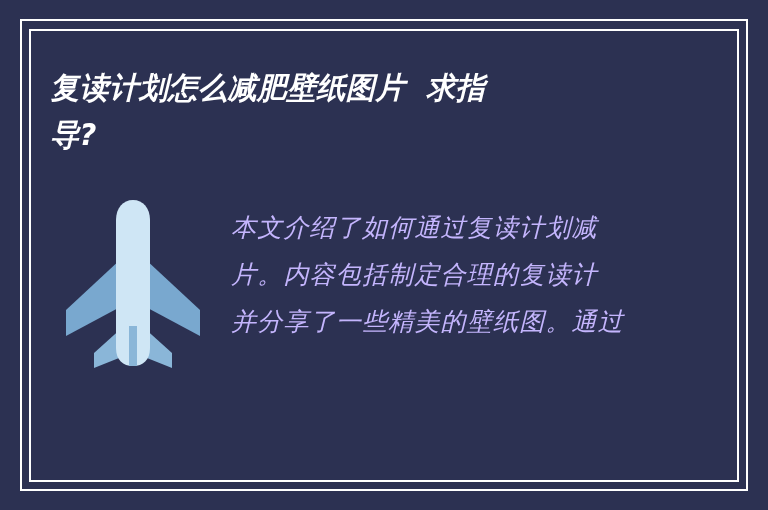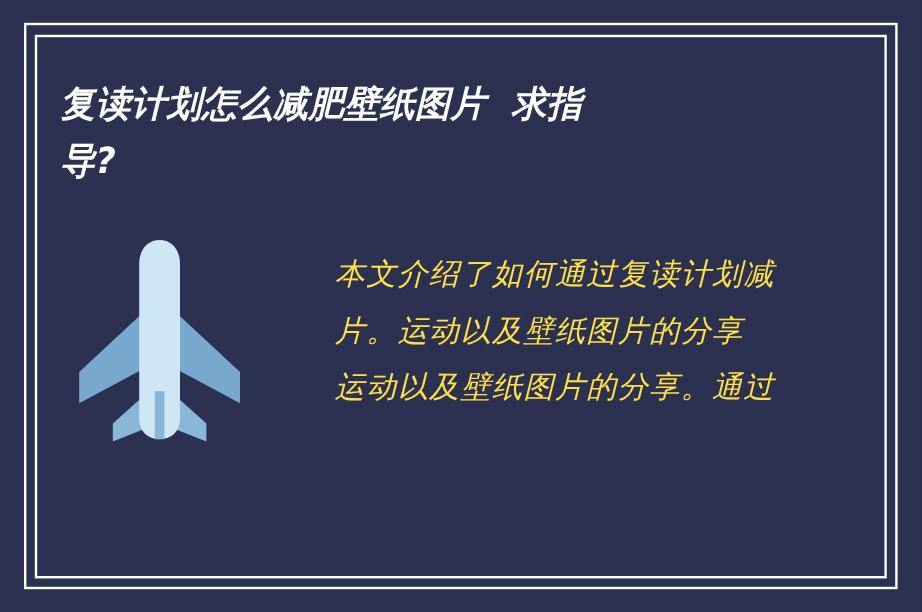--- a/index.html
+++ b/index.html
@@ -78,28 +78,27 @@
 
   
   .body-block {
     position: absolute;
     left: 231px;
     top: 206px;
     width: 430px;
   }
 
   .body-line {
-    color: #fde047;
-    font-family: Liberation Sans, sans-serif;
+    color: #c4b5fd;
+    font-family: Liberation Mono, monospace;
     font-size: 25px;
     font-style: italic;
     line-height: 47px;
     letter-spacing: 1.2px;
     white-space: pre;
-    margin-left: 48px;
   }
 </style>
 </head>
 <body>
 
 <div id="canvas">
 
   <div class="frame-outer"></div>
   <div class="frame-inner"></div>
 
@@ -120,17 +119,17 @@
       <polygon points="84,128 84,158 114,170 114,155" fill="#8ab6d8"></polygon>
 
       <path d="M75,2 C85,2 92,10 92,22 L92,150 C92,162 85,168 75,168 C65,168 58,162 58,150 L58,22 C58,10 65,2 75,2 Z" fill="#cfe6f5"></path>
 
       <rect x="71" y="128" width="8" height="40" fill="#8ab6d8"></rect>
     </svg>
   </div>
 
   <div class="body-block">
     <div class="body-line">本文介绍了如何通过复读计划减</div>
-    <div class="body-line">片。运动以及壁纸图片的分享</div>
-    <div class="body-line">运动以及壁纸图片的分享。通过</div>
+    <div class="body-line">片。内容包括制定合理的复读计</div>
+    <div class="body-line">并分享了一些精美的壁纸图。通过</div>
   </div>
 
 </div>
 
 </body></html>

